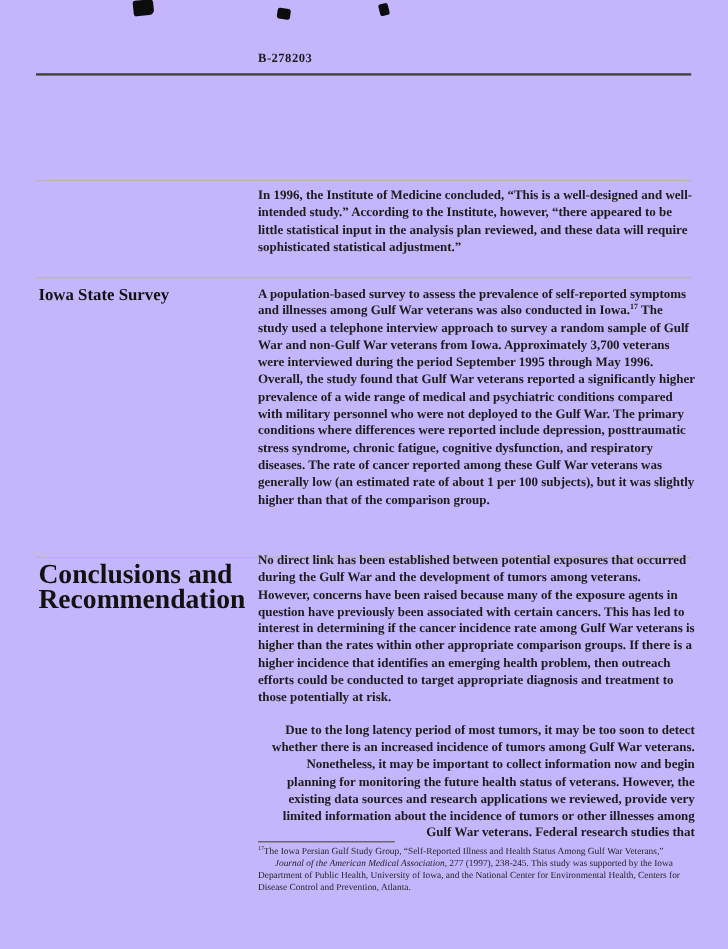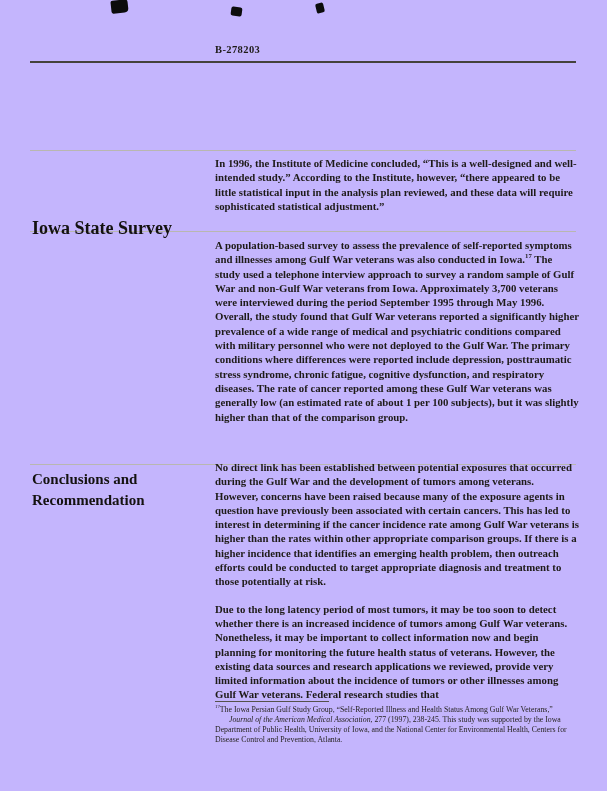--- a/index.html
+++ b/index.html
@@ -22,26 +22,26 @@
   .rule { position: absolute; left: 30px; width: 546px; height: 1px; background: #b9b7b0; }
   .rule-top   { top: 61px; height: 2px; background: #45423c; }
   .rule-intro { top: 150px; }
   .rule-s1    { top: 231px; }
   .rule-s2    { top: 464px; }
 
   .body-text { position: absolute; left: 215px; width: 364px; font-size: 10.8px; line-height: 14.3px; font-weight: bold; }
   .intro   { top: 156px; }
   .body-s1 { top: 238px; }
   .body-s2 { top: 460px; }
-  .body-s2 p + p { margin-top: 13px; }
+  .body-s2 p + p { margin-top: 13px; text-align: right; }
   p { margin: 0; }
 
   .heading { position: absolute; left: 32px; width: 178px; font-weight: 700; color: #141210; margin: 0; }
-  .h-s1 { top: 220px; font-size: 18px; line-height: 17px; }
-  .h-s2 { top: 469px; font-size: 15px;   line-height: 20.5px; }
+  .h-s1 { top: 238px; font-size: 14px; line-height: 17px; }
+  .h-s2 { top: 469px; font-size: 23px;   line-height: 20.5px; }
 
   sup { font-size: .62em; vertical-align: super; line-height: 0; }
 
   .fn-rule  { position: absolute; left: 215px; top: 701px; width: 114px; height: 1px; background: #55524c; }
   .footnote { position: absolute; left: 215px; top: 705px; width: 364px; font-size: 7.8px; line-height: 10px; color: #262320; }
   .footnote i { font-style: italic; margin-left: 14px; }
 
   .footer { position: absolute; left: 215px; top: 763px; width: 361px;
             display: flex; justify-content: space-between;
             font-size: 9.5px; font-weight: 700; margin-top: 40px; }

